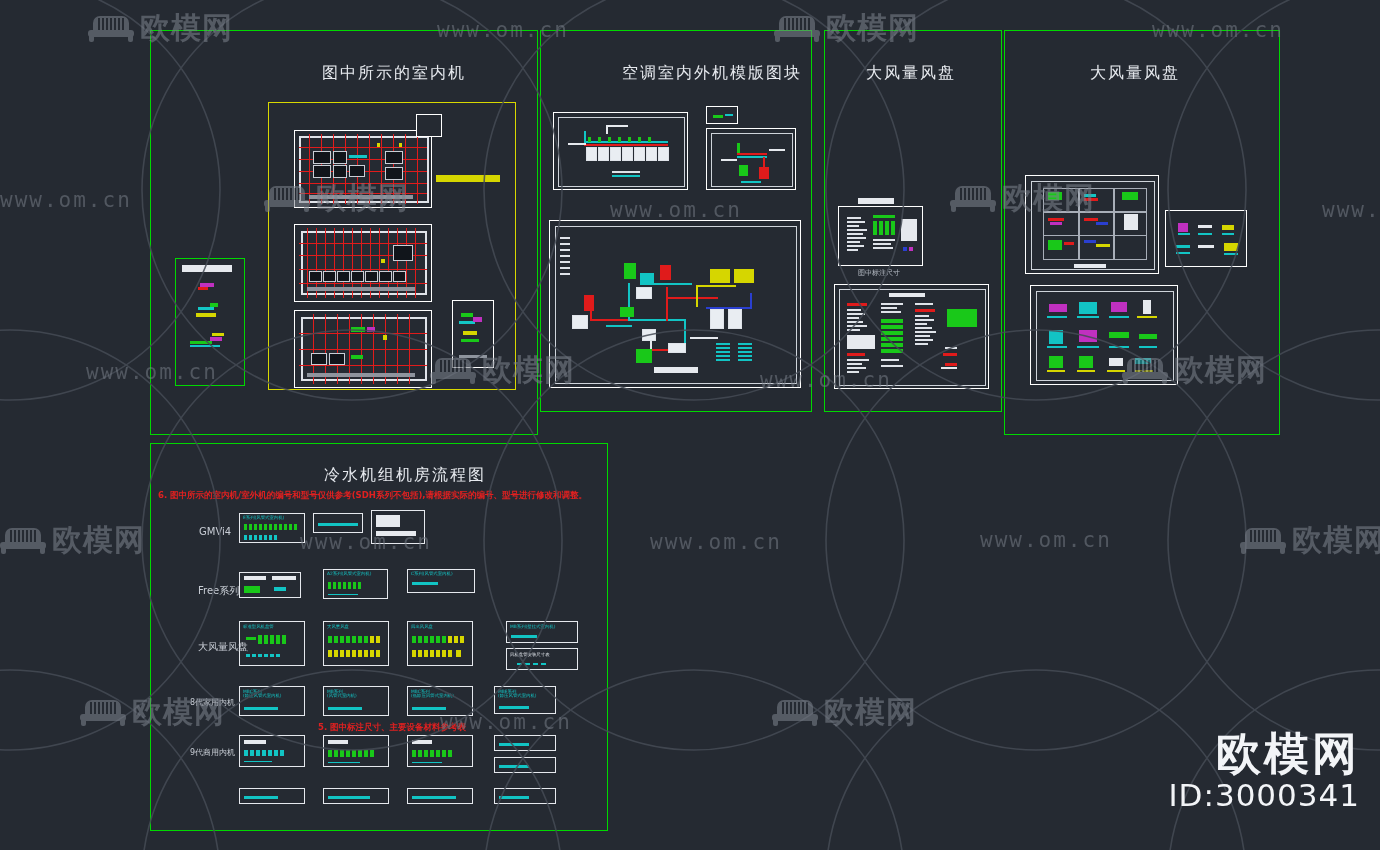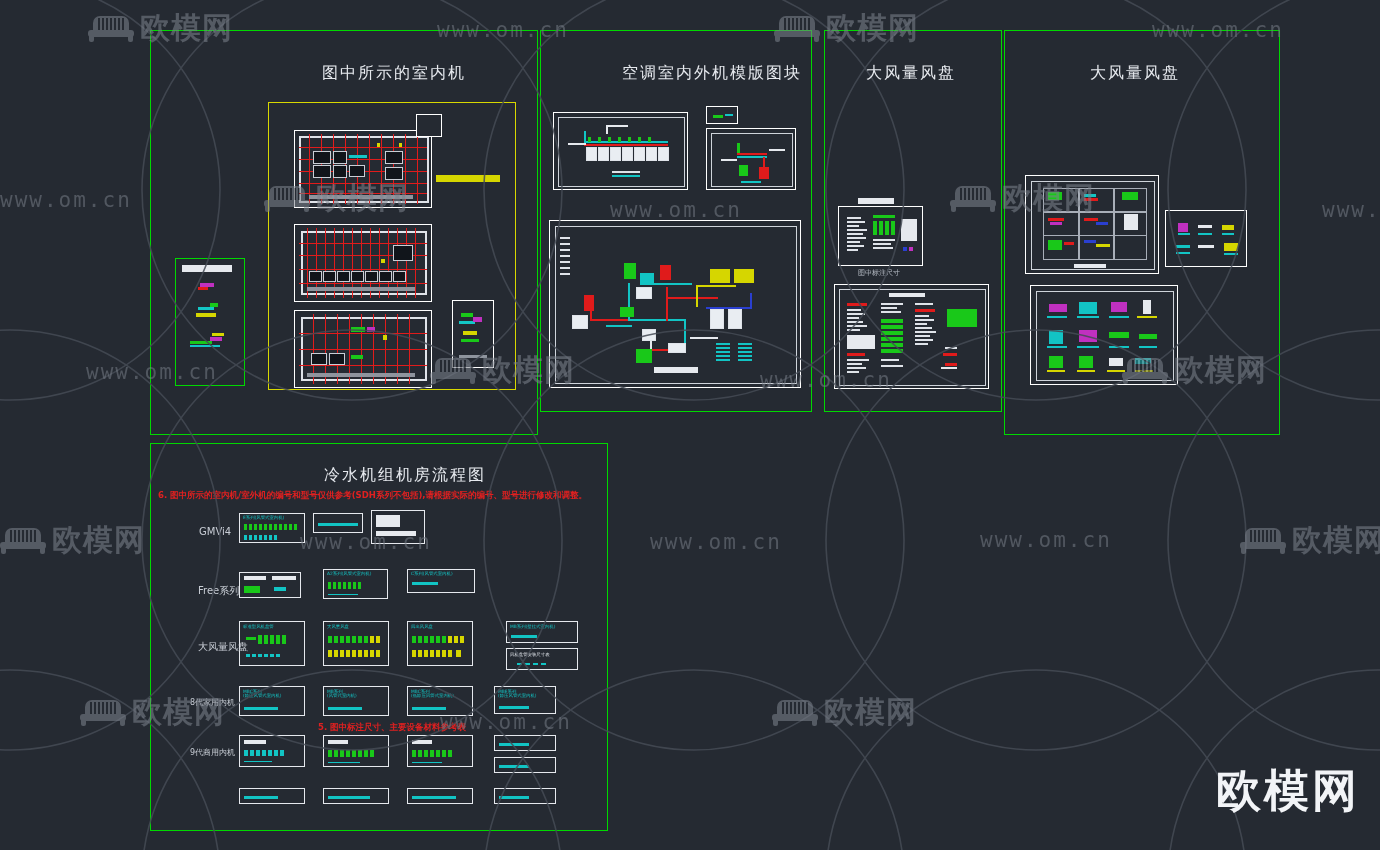--- a/index.html
+++ b/index.html
@@ -287,20 +287,21 @@
           <span class="rib" style="left:26px"></span>
           <span class="rib" style="left:30px"></span>
           <span class="rib" style="left:34px"></span>
         </span>
         <span class="txt">欧模网</span>
       </div>
     </div>
 
   <div class="bigwm">
     <div class="b1">欧模网</div>
+    <div class="b2">ID:3000341</div>
   </div>
 
   <div class="vp" style="left:150px;top:30px;width:388px;height:405px;"></div>
   <div class="vp-title" style="left:322px;top:63px;">图中所示的室内机</div>
 
   <div class="ybox" style="left:268px;top:102px;width:248px;height:288px;"></div>
 
   <div class="wbox" style="left:294px;top:130px;width:138px;height:78px;">
     <div class="plan" style="inset:0;">
       <div class="wall" style="left:4px;top:5px;width:130px;height:2px;"></div>

